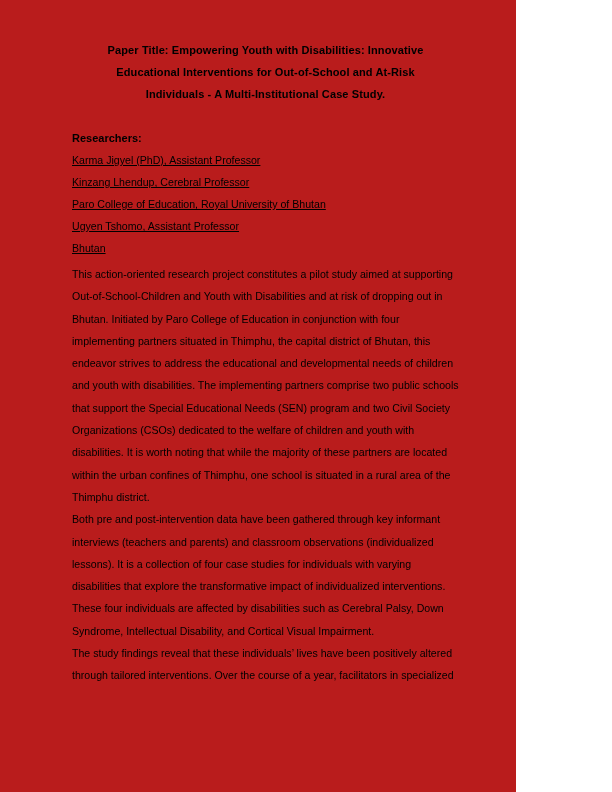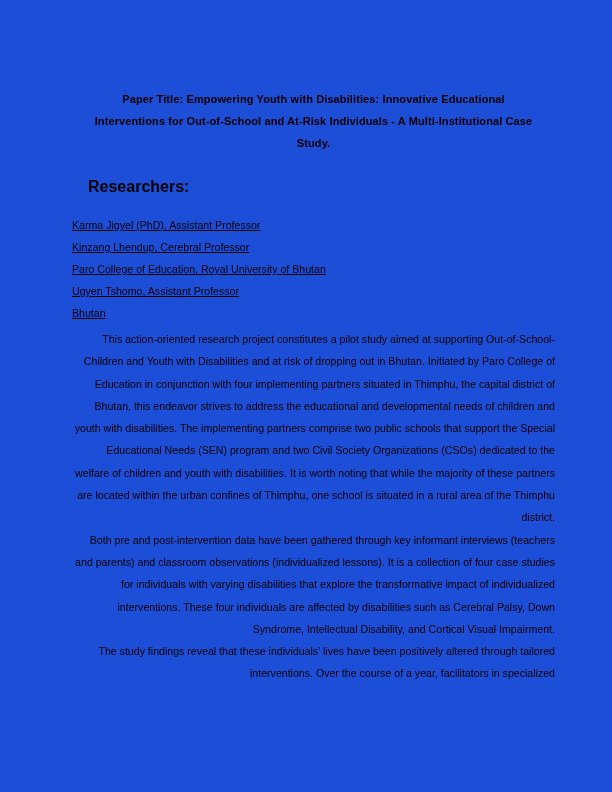--- a/index.html
+++ b/index.html
@@ -10,58 +10,58 @@
   body {
     width: 612px;
     height: 792px;
     overflow: hidden;
     font-family: "Liberation Sans", sans-serif;
     color: #000000;
     -webkit-font-smoothing: antialiased;
   }
   .page {
     position: relative;
-    width: 612px;
+    width: 516px;
     height: 792px;
-    background: #1d4ed8;
+    background: #b91c1c;
     box-sizing: border-box;
-    padding: 88px 57px 0 72px;
+    padding: 39px 57px 0 72px;
   }
   .doc-title {
     font-size: 11px;
     font-weight: bold;
     text-align: center;
     line-height: 22px;
     margin: 0 0 0 0;
     padding: 0 18px;
     letter-spacing: 0.01em;
   }
   .section-heading {
-    font-size: 16px;
+    font-size: 11px;
     font-weight: bold;
     line-height: 22px;
-    margin: 16px;
+    margin: 0;
   }
   .byline-block {
     margin-top: 22px;
   }
   .byline-line {
     font-size: 10.6px;
     line-height: 22px;
     margin: 0;
     text-decoration: underline;
   }
   .abstract-heading {
     margin-top: 22px;
   }
   .para {
     font-size: 10.6px;
     line-height: 22.3px;
     margin: 0;
-    text-align: right;
+    text-align: left;
     max-width: 483px;
   }
   .para + .para {
   }
   .abstract-body {
     margin-top: 4px;
   }
 </style>
 </head>
 <body>

